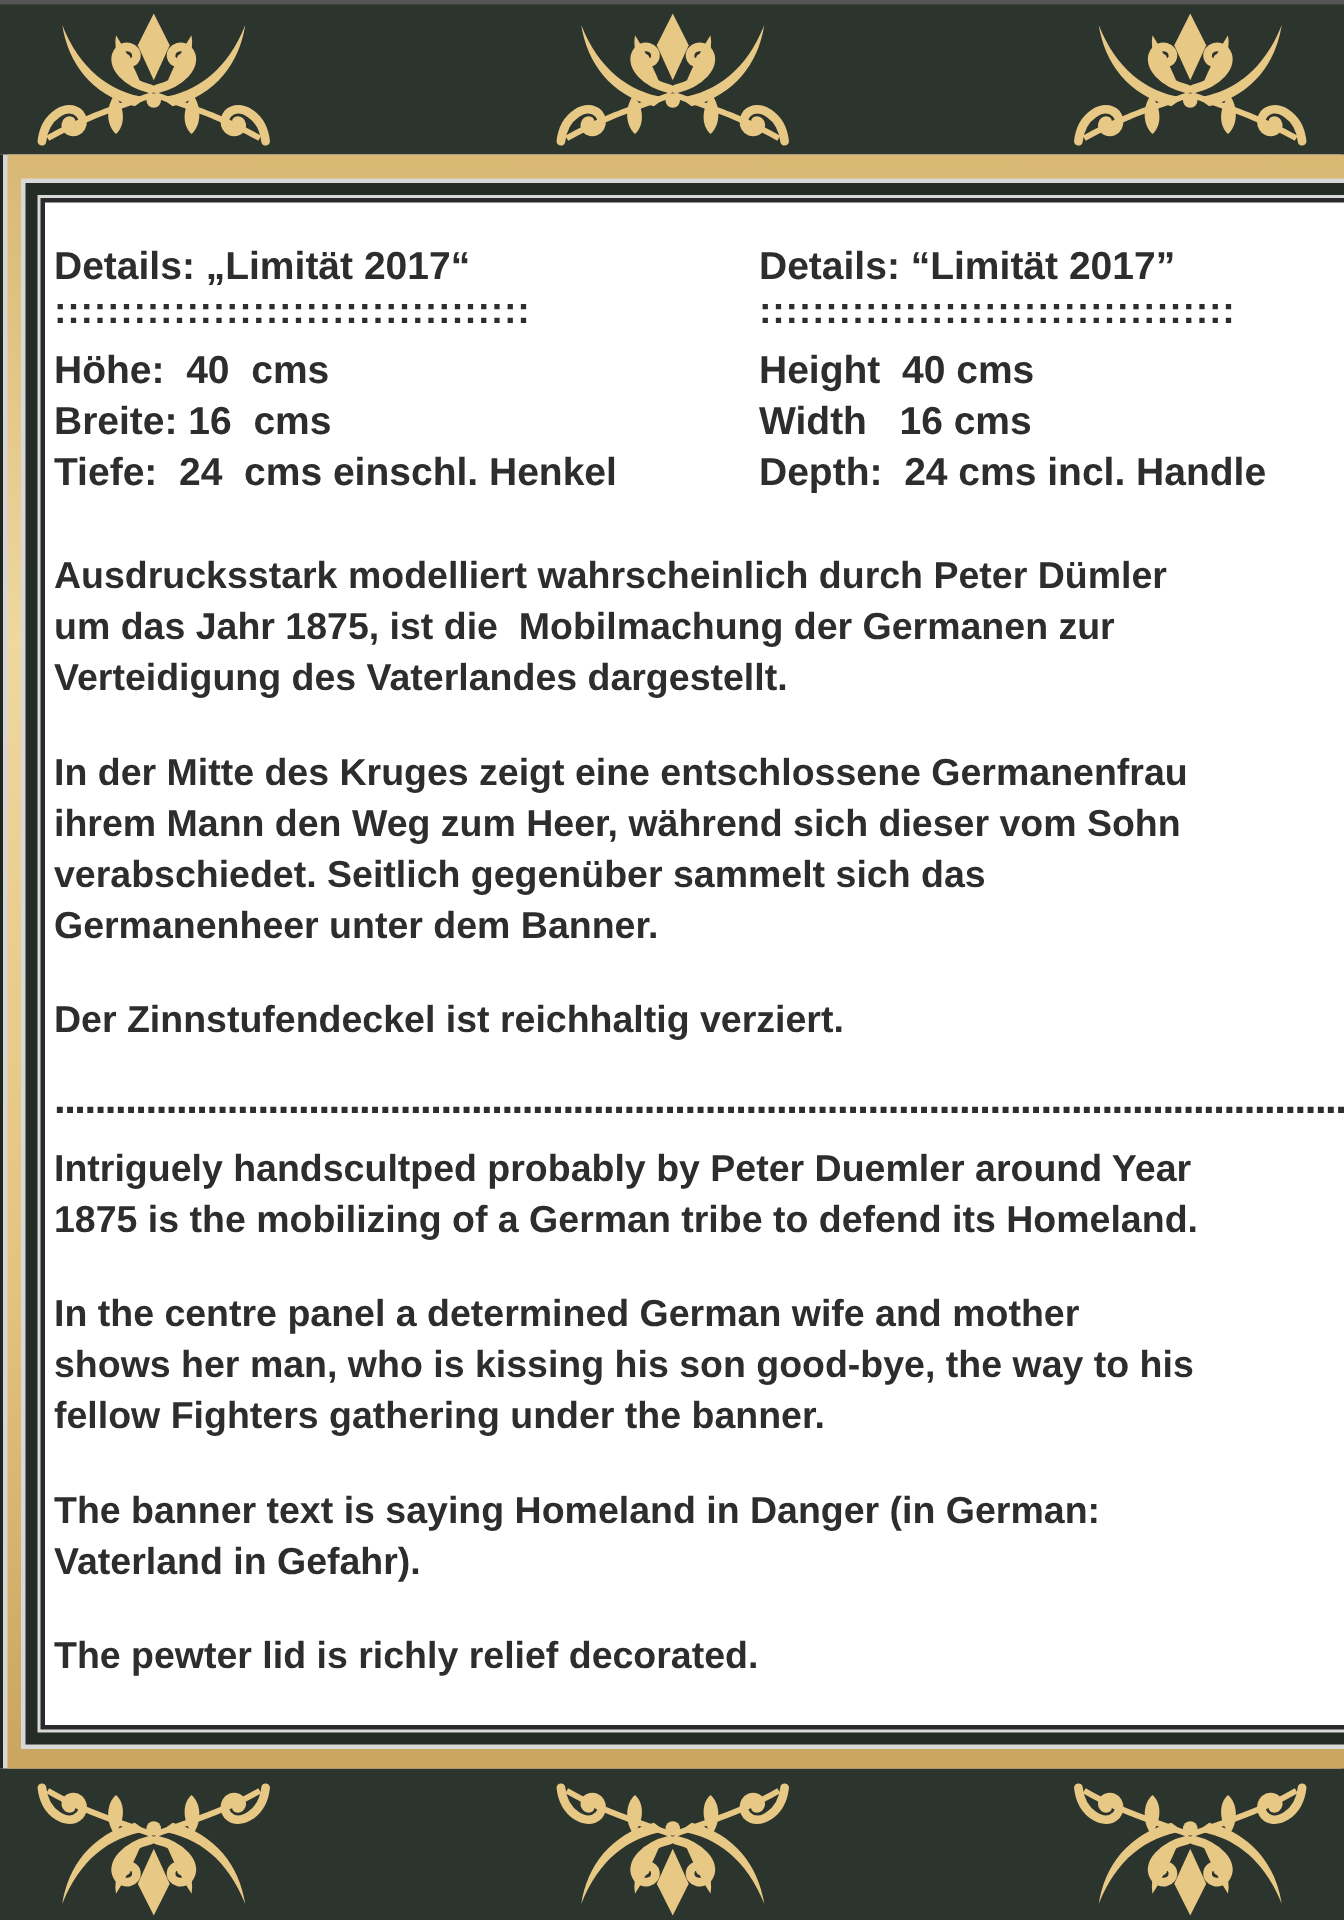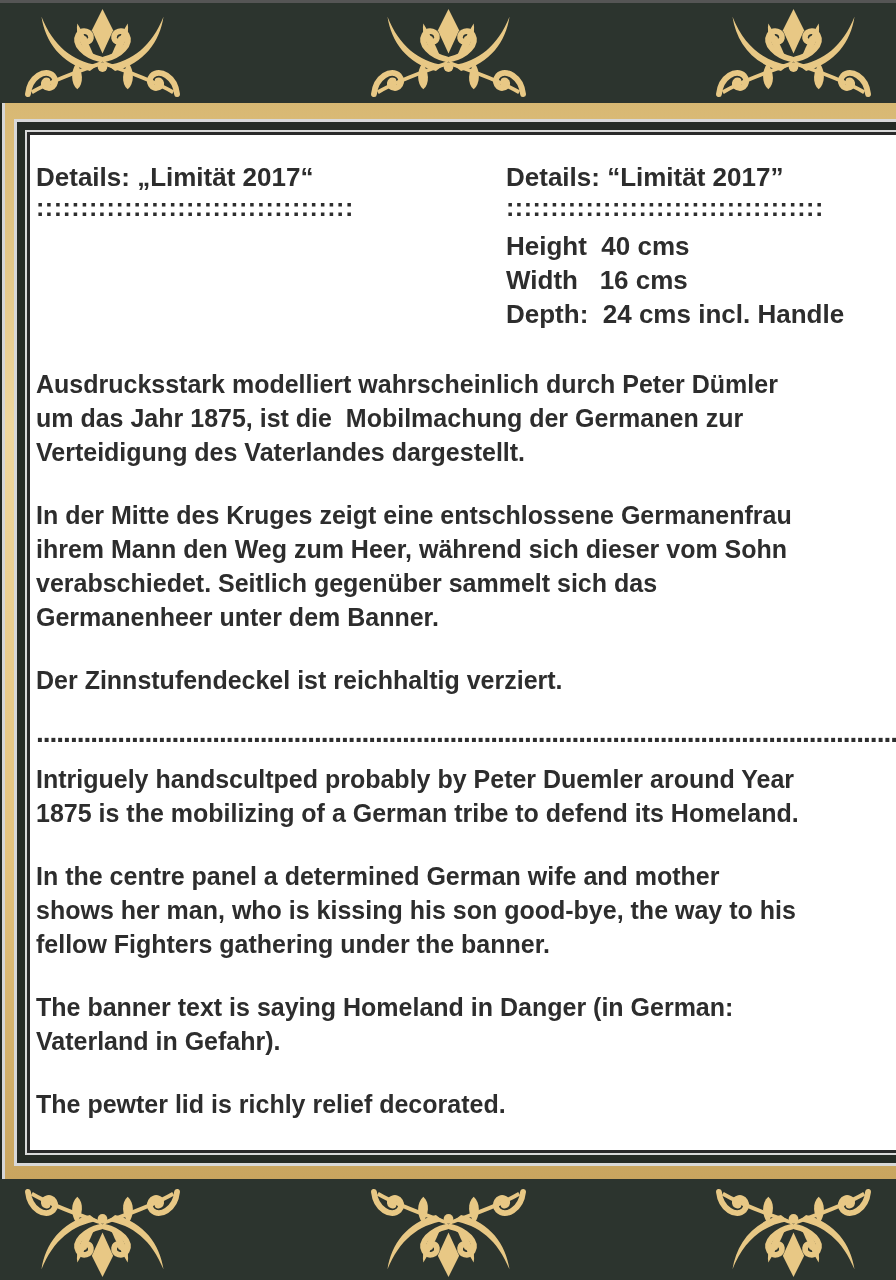--- a/index.html
+++ b/index.html
@@ -115,20 +115,23 @@
         <div class="ring-dark1">
           <div class="ring-silver2">
             <div class="ring-dark2">
 
               <div class="content">
 
                 <div class="cols">
                   <div class="col-de">
                     <div class="doc-title">Details: „Limität 2017“</div>
                     <div class="colon-rule">::::::::::::::::::::::::::::::::::::</div>
+                    <div class="dims">Höhe:  40  cms
+Breite: 16  cms
+Tiefe:  24  cms einschl. Henkel</div>
                   </div>
                   <div class="col-en">
                     <div class="doc-title">Details: “Limität 2017”</div>
                     <div class="colon-rule">::::::::::::::::::::::::::::::::::::</div>
                     <div class="dims">Height  40 cms
 Width   16 cms
 Depth:  24 cms incl. Handle</div>
                   </div>
                 </div>
 

